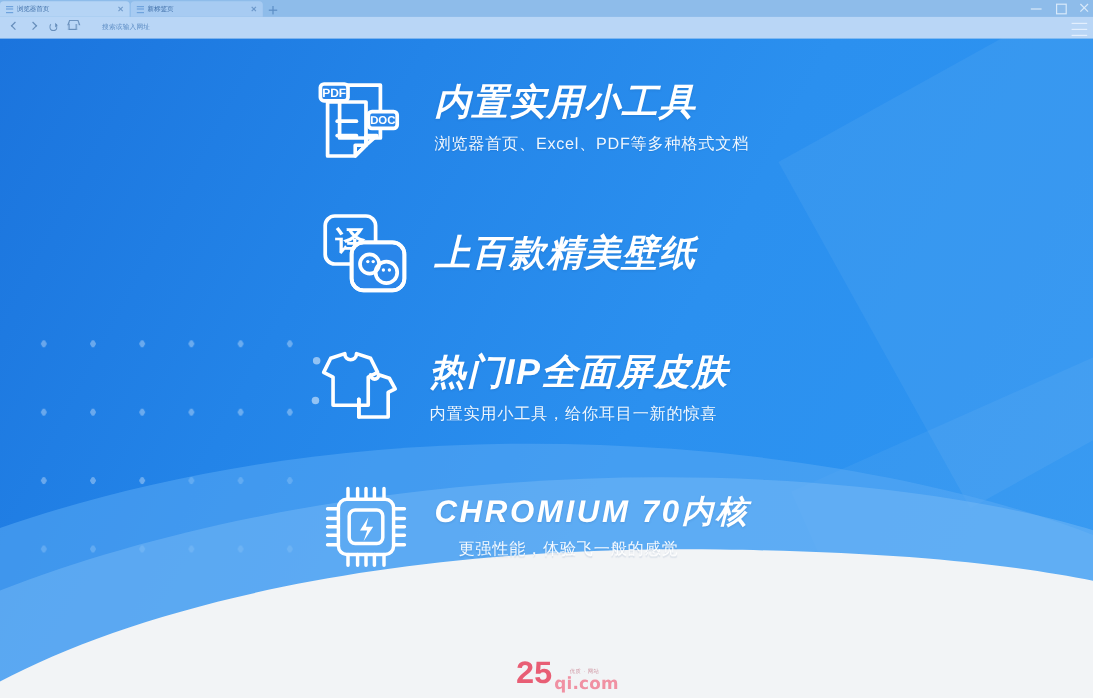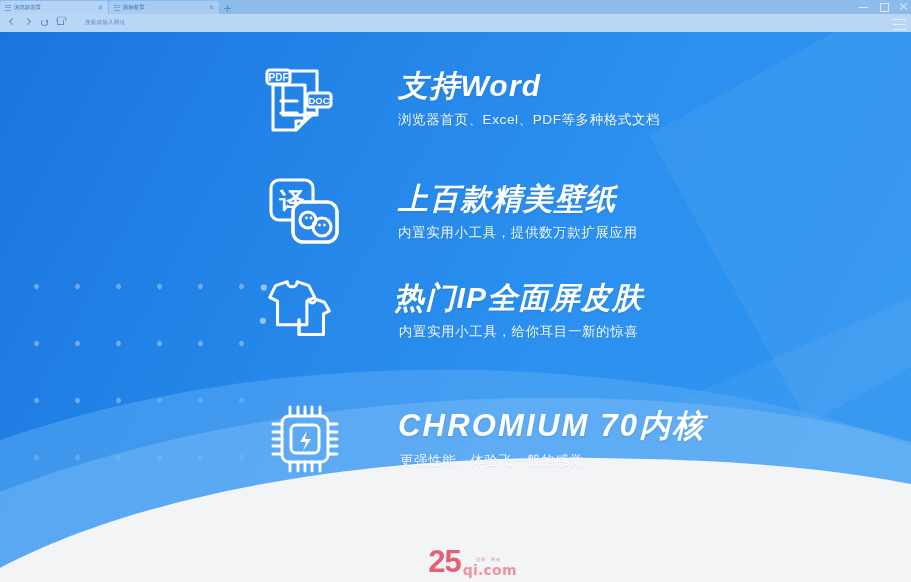--- a/index.html
+++ b/index.html
@@ -231,25 +231,24 @@
   .features {
     position: absolute;
     left: 0; top: 0;
     width: 911px;
     z-index: 12;
   }
   .feature {
     position: absolute;
     display: flex;
     align-items: center;
-    gap: 36px;
   }
   .f1 { left: 262px; top: 28px; }
   .f2 { left: 262px; top: 141px; }
-  .f3 { left: 258px; top: 240px; text-align: center; }
+  .f3 { left: 258px; top: 253px; }
   .f4 { left: 262px; top: 368px; }
 
   .feature-icon {
     width: 86px; height: 78px;
     flex: none;
     display: flex; align-items: center; justify-content: center;
   }
   .feature-text {
     margin-left: 14px;
     display: flex; flex-direction: column;
@@ -259,32 +258,32 @@
     font-size: 30px;
     font-weight: bold;
     color: #ffffff;
     font-style: italic;
     letter-spacing: 1.2px;
     line-height: 1.16;
     text-shadow: 0 1px 2px rgba(10,60,120,0.16);
     white-space: nowrap;
   }
   .feature-title.latin {
-    font-size: 31px;
+    font-size: 26px;
     letter-spacing: 2.2px;
   }
   .feature-sub {
     margin-top: 8px;
     font-size: 13.5px;
     color: rgba(255,255,255,0.93);
     letter-spacing: .6px;
     white-space: nowrap;
     text-shadow: 0 1px 1px rgba(10,60,120,0.12);
   }
-  .feature-sub.indent { margin-left: 2px; }
+  .feature-sub.indent { margin-left: 20px; }
 
   
   .watermark-zhihu {
     position: absolute;
     right: 24px; bottom: 16px;
     font-size: 27px;
     font-weight: bold;
     color: rgba(255,255,255,0.85);
     letter-spacing: 1px;
     text-shadow: 0 1px 3px rgba(120,140,160,0.35);
@@ -294,26 +293,26 @@
   .logo-25qi {
     position: absolute;
     left: 50%; bottom: 5px;
     transform: translateX(-50%);
     display: flex;
     align-items: flex-end;
     z-index: 30;
     opacity: .92;
   }
   .logo-25 {
-    font-size: 31px;
+    font-size: 27px;
     font-weight: bold;
     color: #e8526b;
     letter-spacing: -1px;
     line-height: 1;
-    font-family: Liberation Sans, sans-serif;
+    font-family: Liberation Mono, monospace;
     margin-left: 34px;
   }
   .logo-qi-wrap {
     display: flex; flex-direction: column;
     margin-left: 2px;
   }
   .logo-tagline {
     font-size: 4.5px;
     color: #cc8d9b;
     letter-spacing: .4px;
@@ -414,21 +413,21 @@
             <path d="M33 60 l0 9 l9 -9 z" stroke-width="3"></path>
             <rect x="4" y="9" width="23" height="14" rx="3" fill="#2a86ea"></rect>
             <text x="15.5" y="19.6" font-size="10" font-weight="bold" fill="#ffffff" stroke="none" text-anchor="middle" font-family="Liberation Sans, sans-serif">PDF</text>
             <rect x="44" y="32" width="24" height="14" rx="3" fill="#2a86ea"></rect>
             <text x="56" y="42.6" font-size="9.5" font-weight="bold" fill="#ffffff" stroke="none" text-anchor="middle" font-family="Liberation Sans, sans-serif">DOC</text>
             <path d="M18 40 h16"></path>
             <path d="M18 52 h16"></path>
           </svg>
         </div>
         <div class="feature-text">
-          <div class="feature-title">支持Word</div>
+          <div class="feature-title">内置实用小工具</div>
           <div class="feature-sub">浏览器首页、Excel、PDF等多种格式文档</div>
         </div>
       </div>
 
       <div class="feature f2">
         <div class="feature-icon">
           <svg width="84" height="76" viewBox="0 0 84 76" fill="none" stroke="#ffffff" stroke-width="3.1" stroke-linecap="round" stroke-linejoin="round">
             <rect x="8" y="6" width="42" height="40" rx="8"></rect>
             <text x="29" y="36" font-size="25" font-weight="bold" fill="#ffffff" stroke="none" text-anchor="middle" font-family="Liberation Sans, sans-serif">译</text>
             <rect x="30" y="28" width="44" height="40" rx="10" fill="#2a86ea"></rect>
@@ -436,21 +435,20 @@
             <circle cx="45" cy="46" r="8"></circle>
             <circle cx="43.5" cy="44" r="1.4" fill="#ffffff" stroke="none"></circle>
             <circle cx="48" cy="44" r="1.4" fill="#ffffff" stroke="none"></circle>
             <circle cx="59" cy="53" r="9"></circle>
             <circle cx="56.5" cy="51" r="1.4" fill="#ffffff" stroke="none"></circle>
             <circle cx="61.5" cy="51" r="1.4" fill="#ffffff" stroke="none"></circle>
           </svg>
         </div>
         <div class="feature-text">
           <div class="feature-title">上百款精美壁纸</div>
-          <div class="feature-sub">内置实用小工具，提供数万款扩展应用</div>
         </div>
       </div>
 
       <div class="feature f3">
         <div class="feature-icon">
           <svg width="88" height="76" viewBox="0 0 88 76" fill="none" stroke="#ffffff" stroke-width="3.1" stroke-linecap="round" stroke-linejoin="round">
             <circle cx="6" cy="14" r="3.2" fill="#ffffff" stroke="none" opacity=".5"></circle>
             <circle cx="5" cy="48" r="3.2" fill="#ffffff" stroke="none" opacity=".5"></circle>
             <path d="M30 8 C30 15 40 15 40 8 L52 12 L58 24 L50 28 L50 52 L20 52 L20 28 L12 24 L18 12 Z"></path>
             <path d="M52 26 C52 31 59 31 59 26 L68 29 L73 38 L67 41 L67 62 L42 62 L42 47" fill="none"></path>

